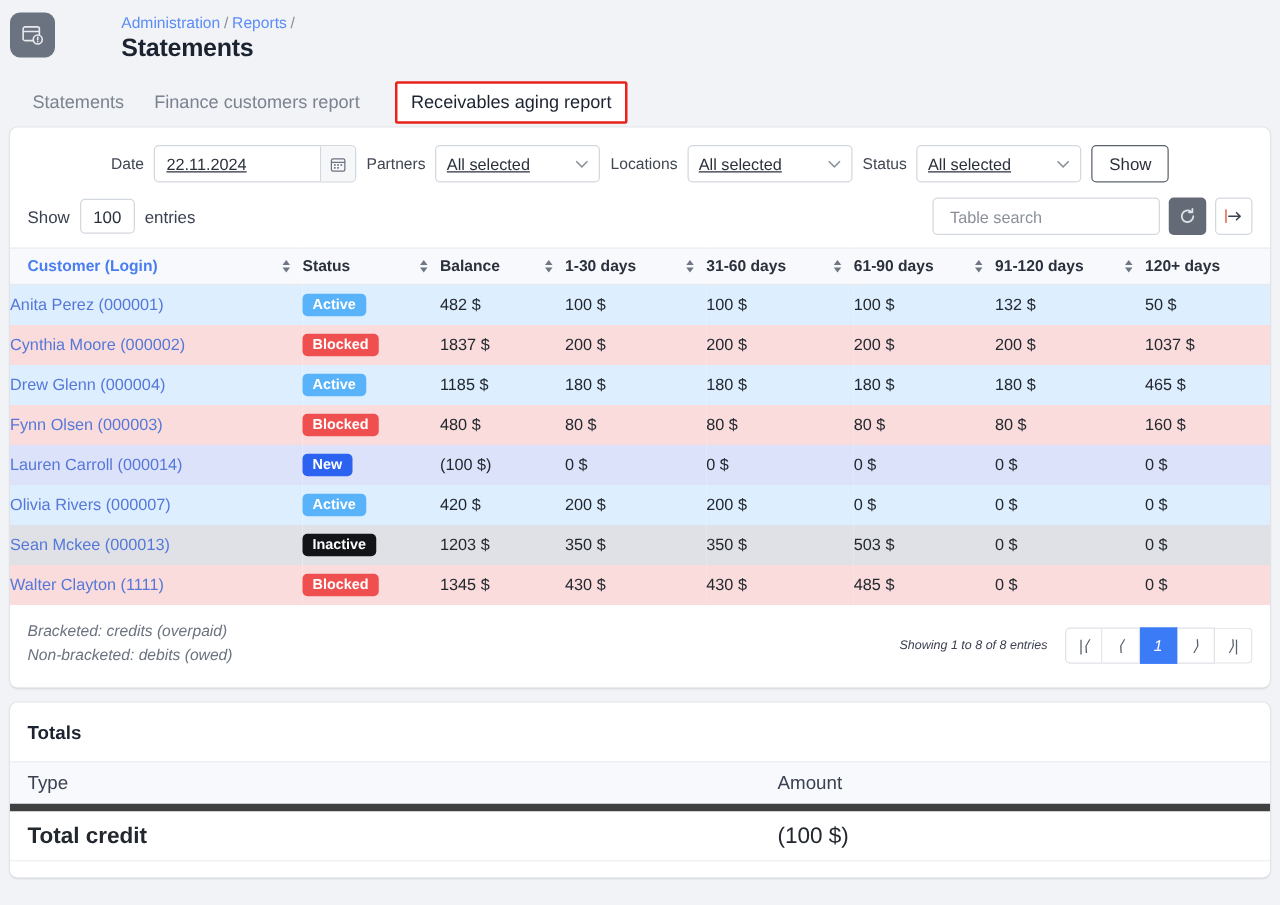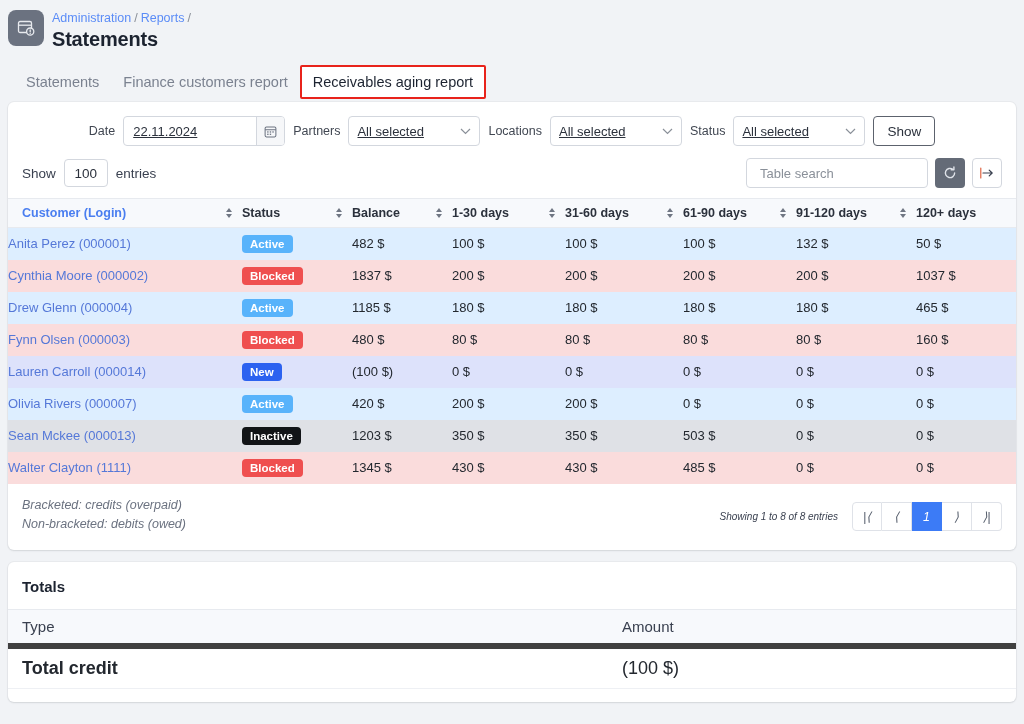--- a/index.html
+++ b/index.html
@@ -10,20 +10,21 @@
     font-family: "Liberation Sans", sans-serif;
     -webkit-font-smoothing: antialiased;
   }
   .page { position: relative; width: 1024px; height: 724px; overflow: hidden; background:#f1f3f6; }
 
   
   .header {
     display: flex; align-items: flex-start;
     padding: 6px 0 0 6px; height: 56px;
     background: #f1f3f6;
+    gap: 45px;
   }
   .app-icon {
     width: 36px; height: 36px; border-radius: 8px;
     background: #6b7280; margin: 4px 8px 0 2px;
     display: flex; align-items: center; justify-content: center;
     flex: none;
   }
   .breadcrumb { font-size: 12.5px; color:#5b8cf7; line-height: 16px; padding-top: 4px; }
   .breadcrumb a { color: #5b8cf7; text-decoration: none; }
   .breadcrumb .sep { color: #8a9099; margin: 0 3px; }
@@ -31,21 +32,21 @@
 
   
   .tabs {
     display: flex; align-items: center; gap: 0px;
     padding: 0 14px; height: 40px; margin-top: 6px;
   }
   .tab {
     font-size: 14.5px; color: #7b8290; padding: 8px 12px; cursor: pointer;
     white-space: nowrap;
   }
-  .tab.active { color: #1c2330; font-weight: normal; }
+  .tab.active { color: #1c2330; font-weight: normal; margin-left: 16px; }
   .tab-highlight {
     border: 2px solid #e8231b; background: #ffffff; border-radius: 2px;
     padding: 7px 11px;
   }
 
   
   .panel {
     background: #fff; margin: 0 8px; border-radius: 6px;
     box-shadow: 0 1px 2px rgba(20,25,40,.10), 0 0 0 1px rgba(20,25,40,.035);
     overflow: hidden;

